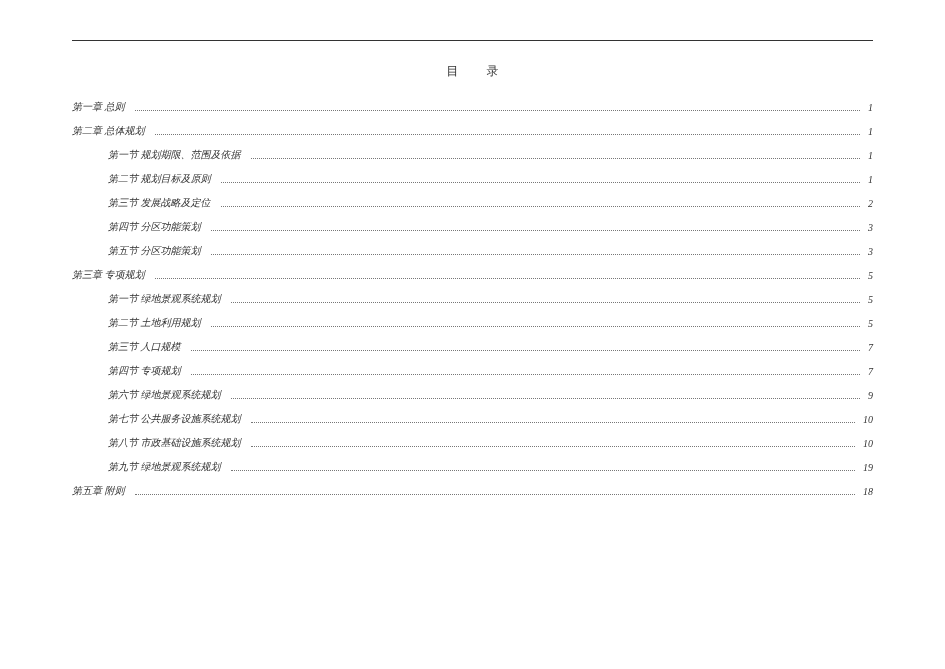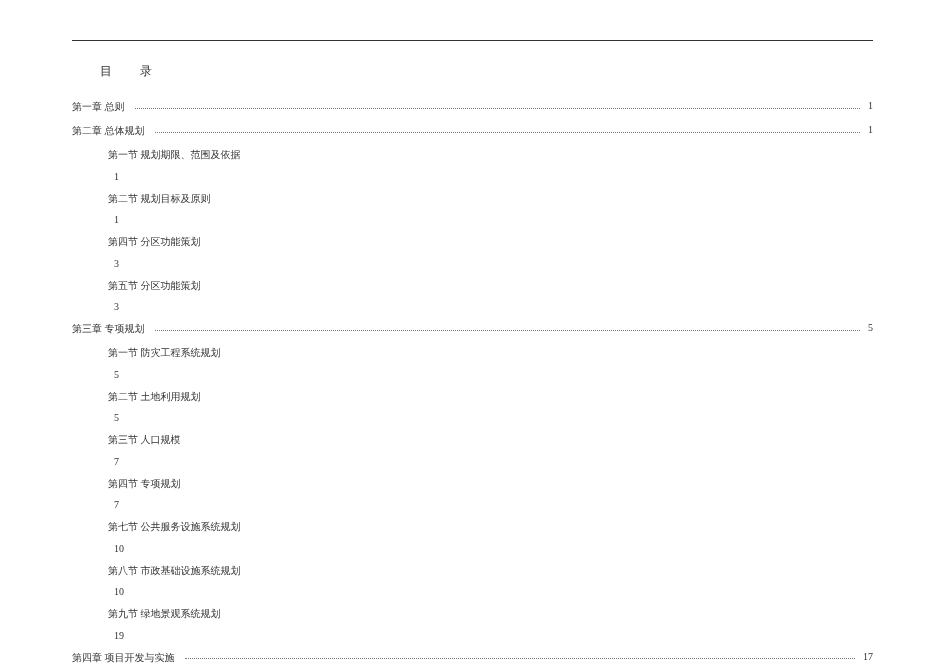--- a/index.html
+++ b/index.html
@@ -17,35 +17,36 @@
       color: #333;
     }
     .page {
       padding: 40px 72px 30px 72px;
     }
     .top-rule {
       border-top: 1px solid #333;
       margin-bottom: 22px;
     }
     .title {
+      text-align: center;
       font-size: 12px;
       letter-spacing: 28px;
       padding-left: 28px;
       margin-bottom: 20px;
       font-weight: normal;
     }
     .toc-line {
       display: flex;
-      align-items: flex-start;
+      align-items: center;
       margin-bottom: 10px;
       white-space: nowrap;
+      font-style: italic;
     }
     .toc-line.sub {
       padding-left: 36px;
-      flex-direction: column;
     }
     .toc-label {
       flex: 0 0 auto;
       padding-right: 8px;
     }
     .toc-leader {
       flex: 1 1 auto;
       overflow: hidden;
       border-bottom: 1px dotted #777;
       height: 0.85em;
@@ -77,73 +78,78 @@
         <span class="toc-label">第一节  规划期限、范围及依据</span>
         <span class="toc-leader"></span>
         <span class="toc-page">1</span>
       </div>
       <div class="toc-line sub">
         <span class="toc-label">第二节  规划目标及原则</span>
         <span class="toc-leader"></span>
         <span class="toc-page">1</span>
       </div>
       <div class="toc-line sub">
+        <span class="toc-label">第三节  发展战略及定位</span>
+        <span class="toc-leader"></span>
+        <span class="toc-page">2</span>
+      </div>
+      <div class="toc-line sub">
         <span class="toc-label">第四节  分区功能策划</span>
         <span class="toc-leader"></span>
         <span class="toc-page">3</span>
       </div>
       <div class="toc-line sub">
         <span class="toc-label">第五节  分区功能策划</span>
         <span class="toc-leader"></span>
         <span class="toc-page">3</span>
       </div>
       <div class="toc-line">
         <span class="toc-label">第三章  专项规划</span>
         <span class="toc-leader"></span>
         <span class="toc-page">5</span>
       </div>
       <div class="toc-line sub">
-        <span class="toc-label">第一节  防灾工程系统规划</span>
+        <span class="toc-label">第一节  绿地景观系统规划</span>
         <span class="toc-leader"></span>
         <span class="toc-page">5</span>
       </div>
       <div class="toc-line sub">
         <span class="toc-label">第二节  土地利用规划</span>
         <span class="toc-leader"></span>
         <span class="toc-page">5</span>
       </div>
       <div class="toc-line sub">
         <span class="toc-label">第三节  人口规模</span>
         <span class="toc-leader"></span>
         <span class="toc-page">7</span>
       </div>
       <div class="toc-line sub">
         <span class="toc-label">第四节  专项规划</span>
         <span class="toc-leader"></span>
         <span class="toc-page">7</span>
       </div>
       <div class="toc-line sub">
+        <span class="toc-label">第六节  绿地景观系统规划</span>
+        <span class="toc-leader"></span>
+        <span class="toc-page">9</span>
+      </div>
+      <div class="toc-line sub">
         <span class="toc-label">第七节  公共服务设施系统规划</span>
         <span class="toc-leader"></span>
         <span class="toc-page">10</span>
       </div>
       <div class="toc-line sub">
         <span class="toc-label">第八节  市政基础设施系统规划</span>
         <span class="toc-leader"></span>
         <span class="toc-page">10</span>
       </div>
       <div class="toc-line sub">
         <span class="toc-label">第九节  绿地景观系统规划</span>
         <span class="toc-leader"></span>
         <span class="toc-page">19</span>
       </div>
       <div class="toc-line">
-        <span class="toc-label">第四章  项目开发与实施</span>
-        <span class="toc-leader"></span>
-        <span class="toc-page">17</span>
-      </div>
-      <div class="toc-line">
         <span class="toc-label">第五章  附则</span>
         <span class="toc-leader"></span>
         <span class="toc-page">18</span>
       </div>
     </div>
 </div>
 
 </body></html>

